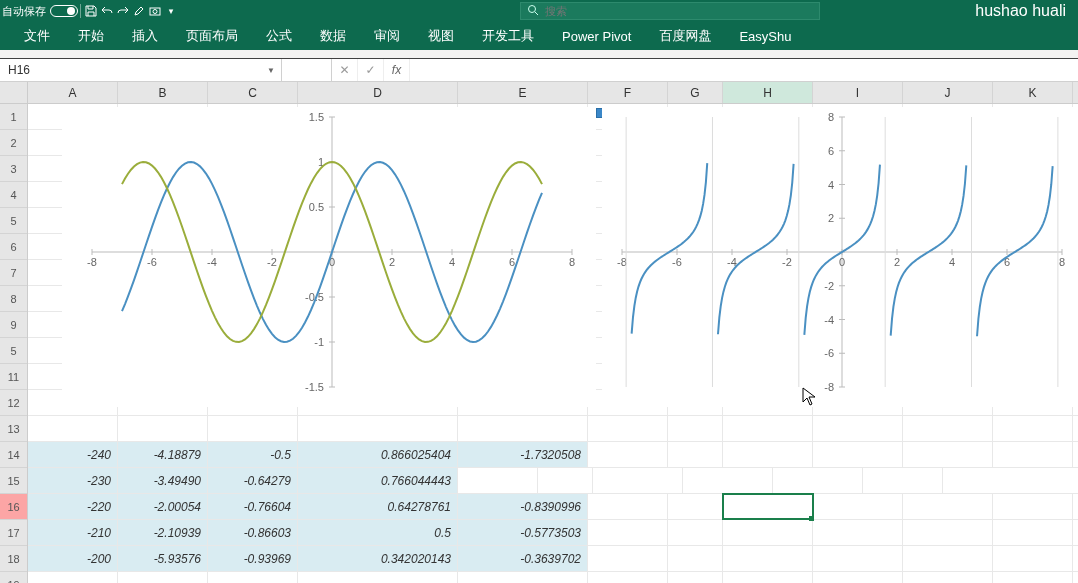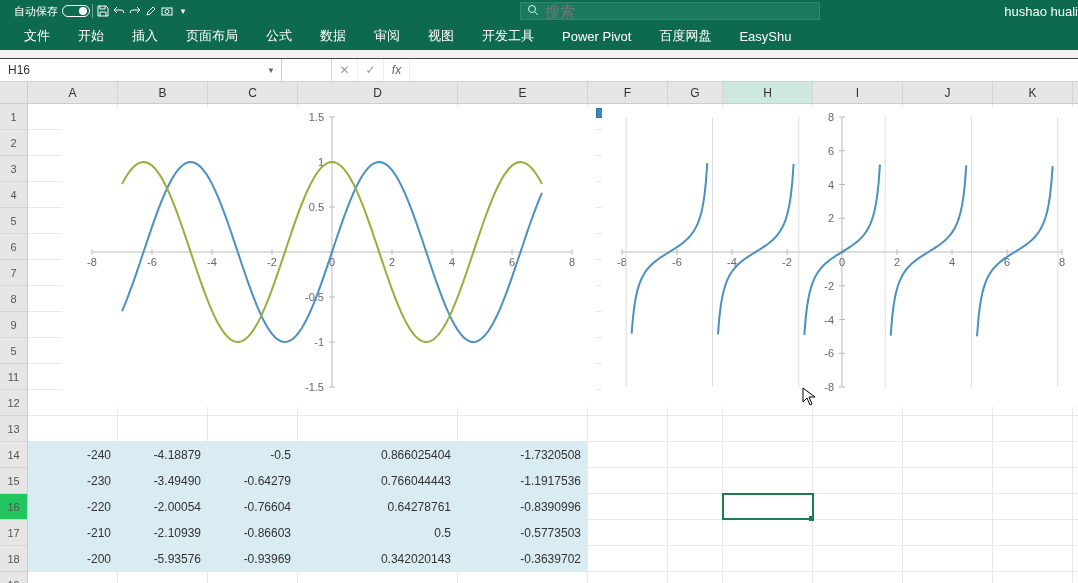--- a/index.html
+++ b/index.html
@@ -1,62 +1,62 @@
 <!DOCTYPE html>
 <html><head>
 <meta charset="utf-8">
 <style>
   * { box-sizing: border-box; margin: 0; padding: 0; font-family: "Microsoft YaHei", sans-serif; }
   body { width: 1078px; height: 583px; background: #fff; overflow: hidden; font-size: 12px; color: #333; }
 
   
   .titlebar { height: 22px; background: #0d6a4e; display: flex; align-items: center; color: #fff; }
-  .tb-left { display: flex; align-items: center; padding-left: 14px; }
+  .tb-left { display: flex; align-items: center; padding-left: 2px; }
   .autosave { display: flex; align-items: center; gap: 4px; font-size: 11px; }
   .autosave-toggle { width: 28px; height: 12px; border: 1px solid #fff; border-radius: 6px; position: relative; }
   .autosave-toggle::after { content: ""; position: absolute; width: 8px; height: 8px; border-radius: 50%; background: #fff; top: 1px; right: 2px; }
   .tb-icon { width: 16px; height: 16px; display: flex; align-items: center; justify-content: center; color: #fff; }
   .tb-sep { width: 1px; height: 14px; background: rgba(255,255,255,0.4); margin: 0 2px; }
   .tb-center { flex: 1; text-align: center; font-size: 12px; }
   .filename { display: inline-flex; align-items: center; gap: 4px; }
   .searchbox { position: absolute; left: 520px; top: 2px; width: 300px; height: 18px; background: #1b7a5d; border: 1px solid #2d8a6d; display: flex; align-items: center; color: #cfe; }
   .searchbox .sicon { margin: 0 6px; }
-  .searchbox input { background: transparent; border: none; outline: none; color: #cfe; font-size: 15px; width: 100%; }
-  .tb-right { padding-right: 0; font-size: 13px; }
+  .searchbox input { background: transparent; border: none; outline: none; color: #cfe; font-size: 11px; width: 100%; }
+  .tb-right { padding-right: 12px; font-size: 16px; }
 
   
   .ribbon { height: 28px; background: #0d6a4e; display: flex; align-items: center; padding-left: 10px; gap: 0; color: #fff; }
   .ribbon .tab { padding: 0 14px; height: 100%; display: flex; align-items: center; font-size: 13px; cursor: pointer; }
   .ribbon-blank { height: 8px; background: #f3f2f1; }
 
   
   .fbar { height: 24px; background: #fff; border-top: 1px solid #404040; border-bottom: 1px solid #d0d0d0; display: flex; align-items: center; }
   .namebox { width: 282px; height: 100%; border-right: 1px solid #d0d0d0; display: flex; align-items: center; padding-left: 8px; font-size: 12px; position: relative; }
   .namebox .dd { position: absolute; right: 6px; color: #666; font-size: 8px; }
   .fbar-gap { width: 50px; height: 100%; border-right: 1px solid #d0d0d0; }
   .fbar-btn { width: 26px; height: 100%; display: flex; align-items: center; justify-content: center; color: #999; border-right: 1px solid #eee; font-size: 12px; }
   .fx { font-style: italic; color: #666; }
   .formula-input { flex: 1; height: 100%; padding-left: 6px; }
 
   
   .sheet { position: relative; height: calc(583px - 22px - 28px - 8px - 24px); background: #fff; display: flex; }
   .rowhdrs { width: 28px; background: #e6e6e6; border-right: 1px solid #ccc; }
   .rowhdrs .corner { height: 22px; border-bottom: 1px solid #ccc; background: #e6e6e6; }
   .rowhdrs .rh { height: 26px; border-bottom: 1px solid #d4d4d4; display: flex; align-items: center; justify-content: center; font-size: 11px; color: #555; }
-  .rowhdrs .rh.sel { background: #22c55e; }
+  .rowhdrs .rh.sel { background: #fca5a5; }
   .cols { flex: 1; overflow: hidden; position: relative; }
   .colhdr-row { height: 22px; display: flex; background: #e6e6e6; border-bottom: 1px solid #ccc; }
   .colhdr { border-right: 1px solid #d4d4d4; display: flex; align-items: center; justify-content: center; font-size: 12px; color: #333; }
   .colhdr.sel { background: #cfe8dc; }
 
   .cA{width:90px}.cB{width:90px}.cC{width:90px}.cD{width:160px}.cE{width:130px}.cF{width:80px}.cG{width:55px}.cH{width:90px}.cI{width:90px}.cJ{width:90px}.cK{width:80px}
 
   .datarow { height: 26px; display: flex; border-bottom: 1px solid #e8e8e8; }
   .cell { border-right: 1px solid #e8e8e8; display: flex; align-items: center; justify-content: flex-end; padding-right: 6px; font-size: 12px; }
-  .datarow.shade .cell.inrange { background: #d9ecf2; }
+  .datarow.shade .cell.inrange { background: #d9ecf2; font-style: italic; }
   .cell.selected { outline: 2px solid #1a7f4b; outline-offset: -1px; position: relative; }
   .cell.selected::after { content: ""; position: absolute; right: -2px; bottom: -2px; width: 5px; height: 5px; background: #1a7f4b; }
 
   
   .chart { position: absolute; background: #fff; }
   .chart1 { left: 34px; top: 25px; width: 534px; height: 300px; }
   .chart2 { left: 574px; top: 25px; width: 486px; height: 300px; }
 
   .splitpin { position: absolute; left: 568px; top: 26px; width: 12px; height: 10px; background: #3a87c8; border:1px solid #2a6fa8; }
 
@@ -369,21 +369,20 @@
           <div class="cell cH"></div>
           <div class="cell cI"></div>
           <div class="cell cJ"></div>
           <div class="cell cK"></div>
         </div>
         <div class="datarow shade">
           <div class="cell inrange cA">-230</div>
           <div class="cell inrange cB">-3.49490</div>
           <div class="cell inrange cC">-0.64279</div>
           <div class="cell inrange cD">0.766044443</div>
-          <div class="cell inrange cE">-1.1917536</div>
           <div class="cell cF"></div>
           <div class="cell cG"></div>
           <div class="cell cH"></div>
           <div class="cell cI"></div>
           <div class="cell cJ"></div>
           <div class="cell cK"></div>
         </div>
         <div class="datarow shade">
           <div class="cell inrange cA">-220</div>
           <div class="cell inrange cB">-2.00054</div>

